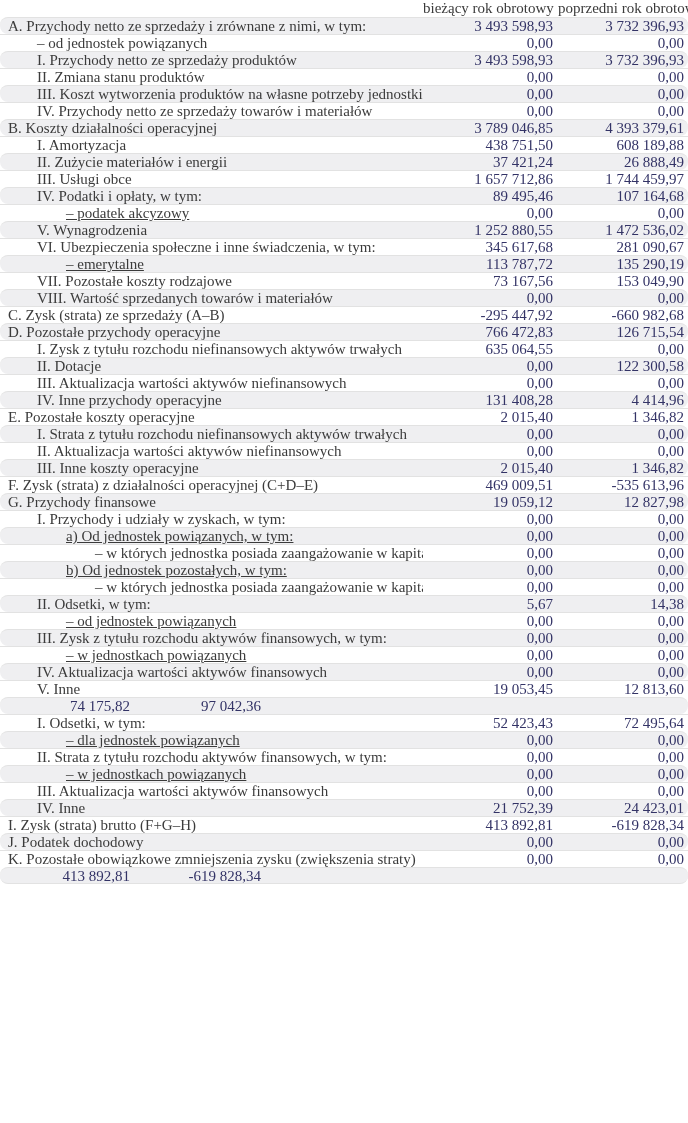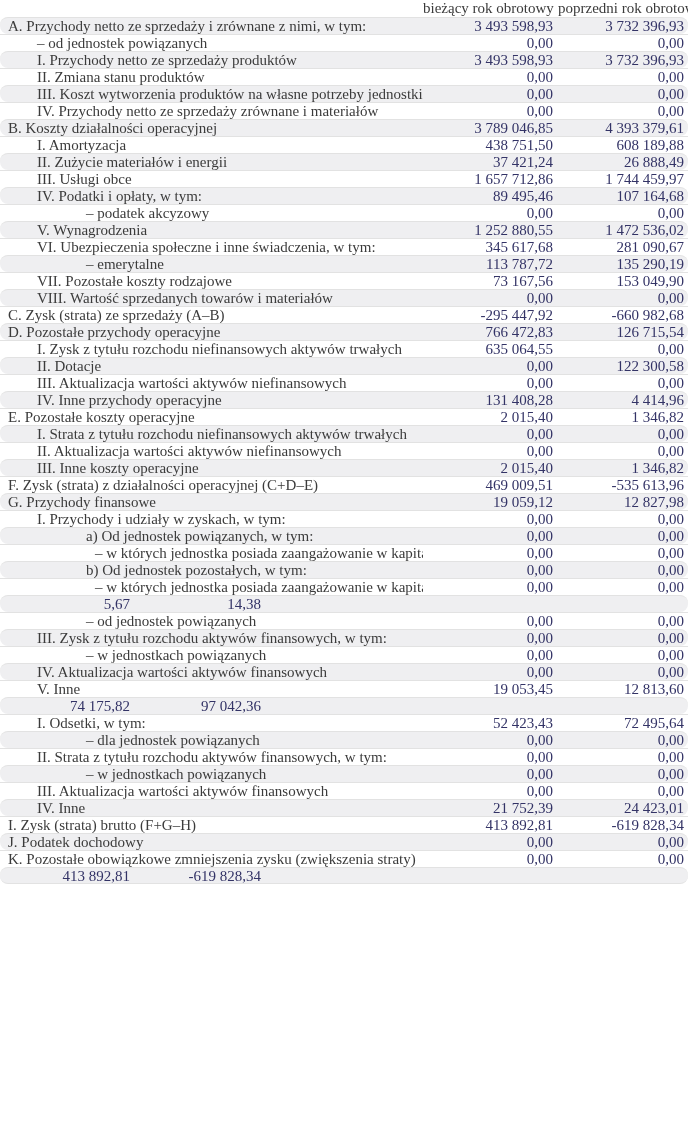--- a/index.html
+++ b/index.html
@@ -18,21 +18,21 @@
   }
   .row.header-row { border-top: none; }
   .row.alt { background: #efeff1; border-radius: 8px; }
   .row.last { border-bottom: 1px solid #e2e2e2; }
   .cell-label {
     flex: 1 1 auto; white-space: nowrap; overflow: hidden;
     color: #3b3b3b;
   }
   .indent-0 { padding-left: 8px; }
   .indent-1 { padding-left: 37px; }
-  .indent-2 { padding-left: 86px; }
+  .indent-2 { padding-left: 66px; text-decoration: underline; }
   .indent-3 { padding-left: 95px; }
   .cell-val {
     flex: 0 0 auto; text-align: right; white-space: nowrap;
     color: #333366;
   }
   .col-current  { width: 135px; padding-right: 5px; box-sizing: border-box; }
   .col-previous { width: 130px; padding-right: 4px; box-sizing: border-box; }
   .header-row .cell-val { color: #3b3b3b; overflow: visible; }
 </style>
 </head>
@@ -64,21 +64,21 @@
     <div class="cell-label indent-1">II. Zmiana stanu produktów</div>
     <div class="cell-val col-current">0,00</div>
     <div class="cell-val col-previous">0,00</div>
   </div>
     <div class="row alt">
     <div class="cell-label indent-1">III. Koszt wytworzenia produktów na własne potrzeby jednostki</div>
     <div class="cell-val col-current">0,00</div>
     <div class="cell-val col-previous">0,00</div>
   </div>
     <div class="row">
-    <div class="cell-label indent-1">IV. Przychody netto ze sprzedaży zrównane i materiałów</div>
+    <div class="cell-label indent-1">IV. Przychody netto ze sprzedaży towarów i materiałów</div>
     <div class="cell-val col-current">0,00</div>
     <div class="cell-val col-previous">0,00</div>
   </div>
     <div class="row alt">
     <div class="cell-label indent-0">B. Koszty działalności operacyjnej</div>
     <div class="cell-val col-current">3 789 046,85</div>
     <div class="cell-val col-previous">4 393 379,61</div>
   </div>
     <div class="row">
     <div class="cell-label indent-1">I. Amortyzacja</div>
@@ -209,20 +209,21 @@
     <div class="cell-label indent-2">b) Od jednostek pozostałych, w tym:</div>
     <div class="cell-val col-current">0,00</div>
     <div class="cell-val col-previous">0,00</div>
   </div>
     <div class="row">
     <div class="cell-label indent-3">– w których jednostka posiada zaangażowanie w kapitale</div>
     <div class="cell-val col-current">0,00</div>
     <div class="cell-val col-previous">0,00</div>
   </div>
     <div class="row alt">
+    <div class="cell-label indent-1">II. Odsetki, w tym:</div>
     <div class="cell-val col-current">5,67</div>
     <div class="cell-val col-previous">14,38</div>
   </div>
     <div class="row">
     <div class="cell-label indent-2">– od jednostek powiązanych</div>
     <div class="cell-val col-current">0,00</div>
     <div class="cell-val col-previous">0,00</div>
   </div>
     <div class="row alt">
     <div class="cell-label indent-1">III. Zysk z tytułu rozchodu aktywów finansowych, w tym:</div>

